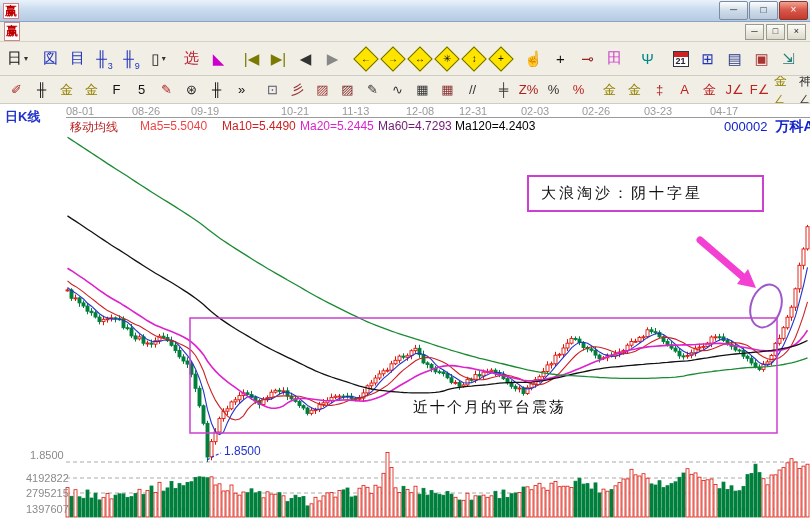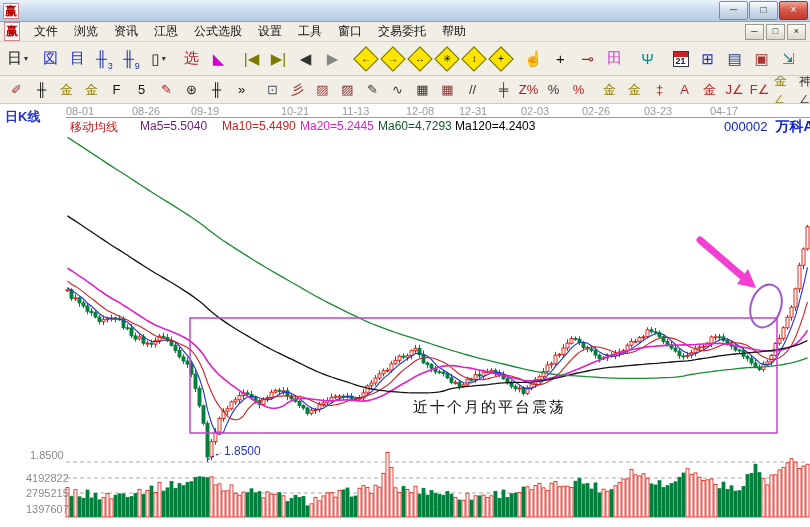--- a/index.html
+++ b/index.html
@@ -69,32 +69,20 @@
   <span class="app-logo">赢</span>
   <span class="win-controls">
     <span class="win-btn">─</span>
     <span class="win-btn">□</span>
     <span class="win-btn close">×</span>
   </span>
 </div>
 
 <div class="menubar">
   <span class="menu-logo">赢</span>
-  <span id="menu-items" style="display:flex">
-      <span class="menu-item">文件</span>
-      <span class="menu-item">浏览</span>
-      <span class="menu-item">资讯</span>
-      <span class="menu-item">江恩</span>
-      <span class="menu-item">公式选股</span>
-      <span class="menu-item">设置</span>
-      <span class="menu-item">工具</span>
-      <span class="menu-item">窗口</span>
-      <span class="menu-item">交易委托</span>
-      <span class="menu-item">帮助</span>
-    </span>
   <span class="mdi-controls">
     <span class="mdi-btn">─</span>
     <span class="mdi-btn">□</span>
     <span class="mdi-btn">×</span>
   </span>
 </div>
 
 <div class="toolbar" id="toolbar1">
     <span class="tb-btn">
       <span style="color: rgb(17, 17, 17);">日</span>
@@ -904,31 +892,32 @@
       <span class="abs date-label" style="left: 406px;">12-08</span>
       <span class="abs date-label" style="left: 459px;">12-31</span>
       <span class="abs date-label" style="left: 521px;">02-03</span>
       <span class="abs date-label" style="left: 582px; text-align: right;">02-26</span>
       <span class="abs date-label" style="left: 644px;">03-23</span>
       <span class="abs date-label" style="left: 710px;">04-17</span>
     </div>
 
   <div id="legend">
     <span class="abs legend legend-title">移动均线</span>
-  <span class="abs legend" style="left: 140px; color: #701a75;">Ma5=5.5040</span>
+  <span class="abs legend" style="left: 140px; color: #ef4444;">Ma5=5.5040</span>
       <span class="abs legend" style="left: 222px; color: rgb(204, 34, 34);">Ma10=5.4490</span>
       <span class="abs legend" style="left: 300px; color: rgb(221, 34, 204);">Ma20=5.2445</span>
-      <span class="abs legend" style="left: 378px; color: #14532d; text-align: right;">Ma60=4.7293</span>
+      <span class="abs legend" style="left: 378px; color: #701a75; text-align: right;">Ma60=4.7293</span>
       <span class="abs legend" style="left: 455px; color: #000000;">Ma120=4.2403</span>
     </div>
 
   <div class="abs stock-label">
     <span>000002</span><span class="stock-name">万科A</span>
   </div>
 
+  <div class="abs anno-box">大浪淘沙：阴十字星</div>
   <div class="abs platform-text">近十个月的平台震荡</div>
   <div class="abs axis-price">1.8500</div>
   <div class="abs low-price">1.8500</div>
   <div id="vol-labels">
       <span class="abs vol-label" style="top: 368px;">4192822</span>
       <span class="abs vol-label" style="top: 383px;">2795215</span>
       <span class="abs vol-label" style="top: 399px;">1397607</span>
     </div>
 
   <div class="hscroll">

